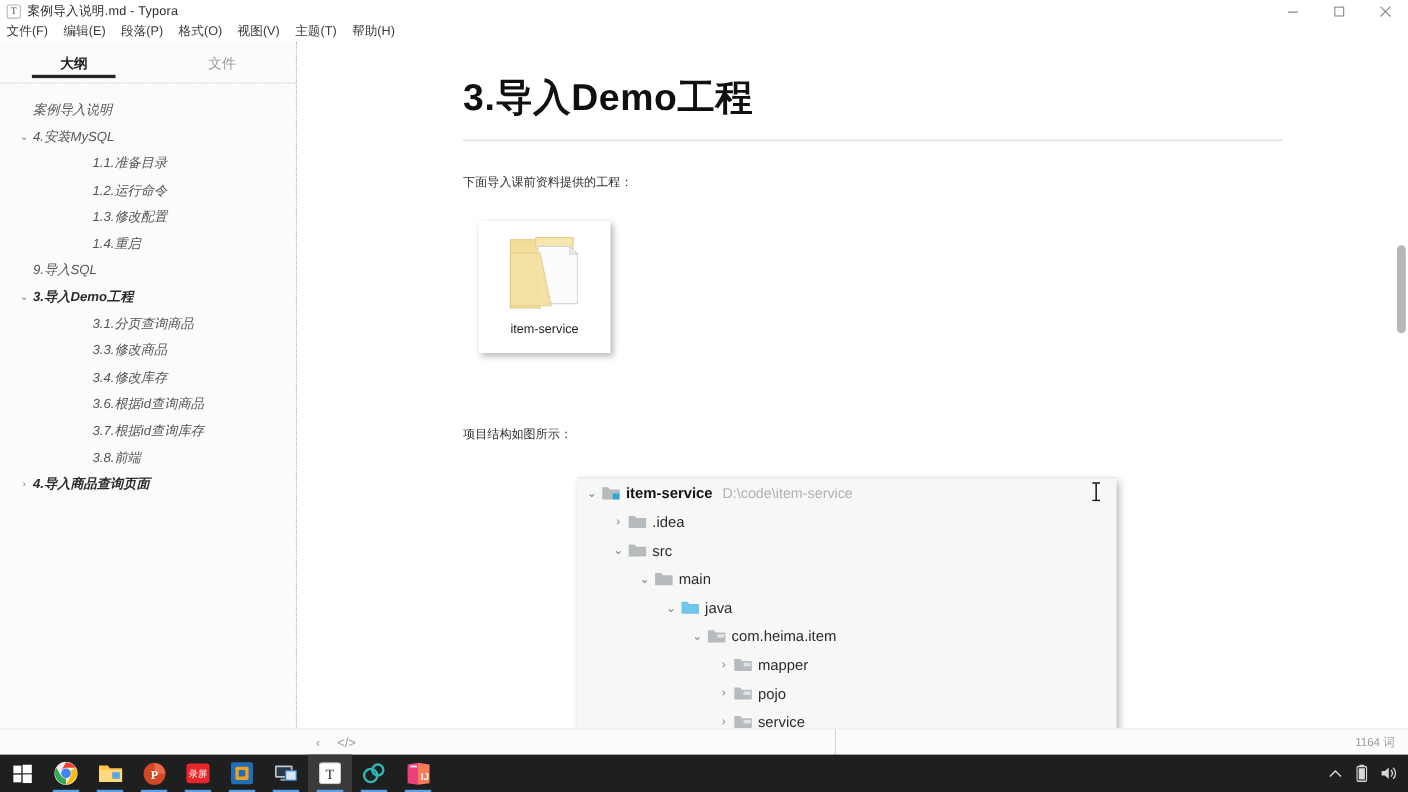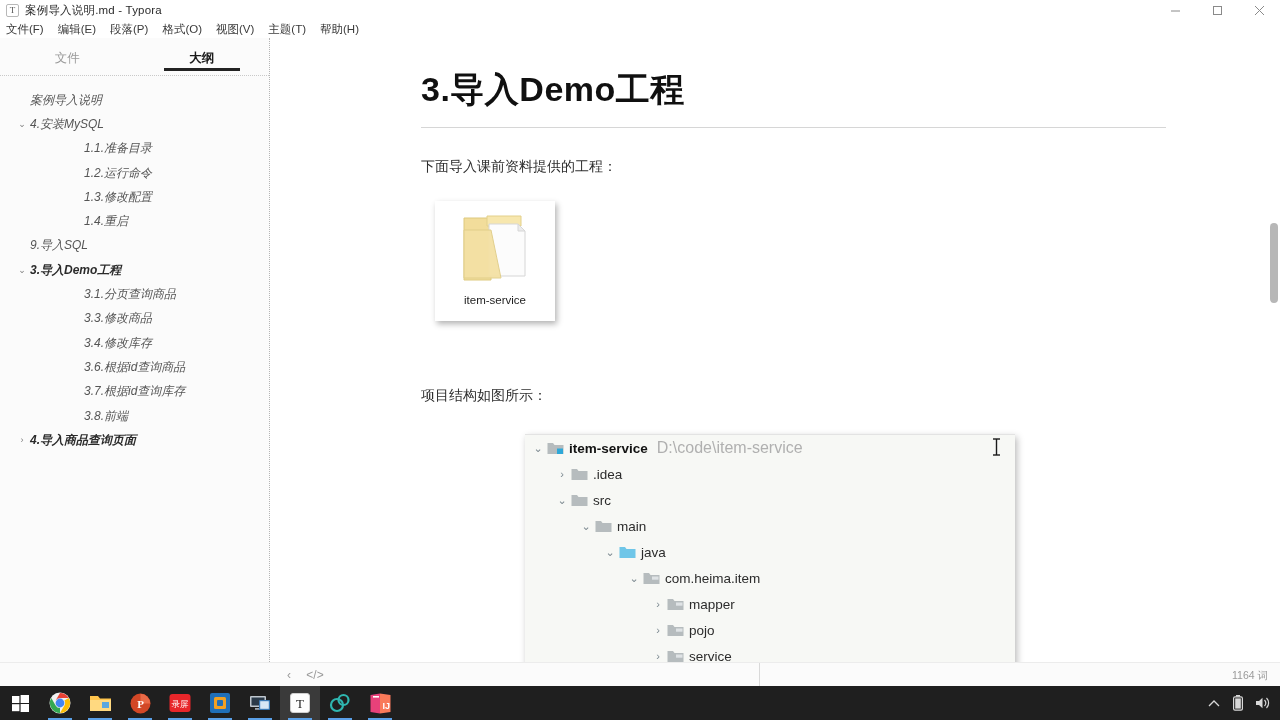--- a/index.html
+++ b/index.html
@@ -80,21 +80,21 @@
     background: #ffffff; overflow: hidden;
   }
   .doc { position: absolute; left: 150px; top: 26px; width: 745px; }
   h1.doc-title {
     font-size: 34px; font-weight: bold; color: #101010;
     letter-spacing: .5px; line-height: 50px;
     border-bottom: 1px solid #d6d6d6; padding-bottom: 13px;
     font-family: "Liberation Sans", "DejaVu Sans", sans-serif;
   }
   p.doc-p {
-    font-size: 14px; color: #2f2f2f; margin-top: 27px; line-height: 22px;
+    font-size: 11px; color: #2f2f2f; margin-top: 27px; line-height: 22px;
   }
 
   
   .fig-folder {
     margin-top: 24px; width: 120px; height: 120px; background: #ffffff;
     box-shadow: 2px 3px 6px rgba(0,0,0,.30);
     position: relative; left: 14px;
   }
   .fig-folder .inner {
     position: absolute; left: 8px; top: 7px; width: 104px; height: 106px;
@@ -115,21 +115,21 @@
   .tr-row {
     display: flex; align-items: center; height: 26px; position: relative;
     font-size: 13.5px; color: #2c2c2c; white-space: nowrap;
   }
   .tr-arrow {
     width: 14px; text-align: center; color: #7d8a91; font-size: 11px;
     flex: 0 0 14px;
   }
   .tr-icon { width: 17px; height: 14px; margin: 0 5px 0 2px; flex: 0 0 17px; position: relative; }
   .tr-name.bold { font-weight: bold; color: #121212; }
-  .tr-path { color: #b0b0b0; margin-left: 9px; font-size: 16px; }
+  .tr-path { color: #b0b0b0; margin-left: 9px; font-size: 13px; }
 
   
   .caret {
     position: absolute; left: 721px; top: 400px; width: 9px; height: 18px;
     color: #1a1a1a;
   }
 
   
   .vscroll {
     position: absolute; right: 2px; top: 185px; width: 8px; height: 80px;
@@ -203,22 +203,22 @@
       <div class="menu-item">编辑(E)</div>
       <div class="menu-item">段落(P)</div>
       <div class="menu-item">格式(O)</div>
       <div class="menu-item">视图(V)</div>
       <div class="menu-item">主题(T)</div>
       <div class="menu-item">帮助(H)</div>
     </div>
 
   <div class="sidebar">
     <div class="side-tabs" id="sidetabs">
+        <div class="side-tab active">大纲</div>
         <div class="side-tab">文件</div>
-        <div class="side-tab active">大纲</div>
       </div>
     <div class="outline" id="outline">
         <div class="ol-row lv0">
           <span class="lbl">案例导入说明</span>
         </div>
         <div class="ol-row lv1">
           <span class="chev" style="left: 16px;">⌄</span>
           <span class="lbl">4.安装MySQL</span>
         </div>
         <div class="ol-row lv2">

